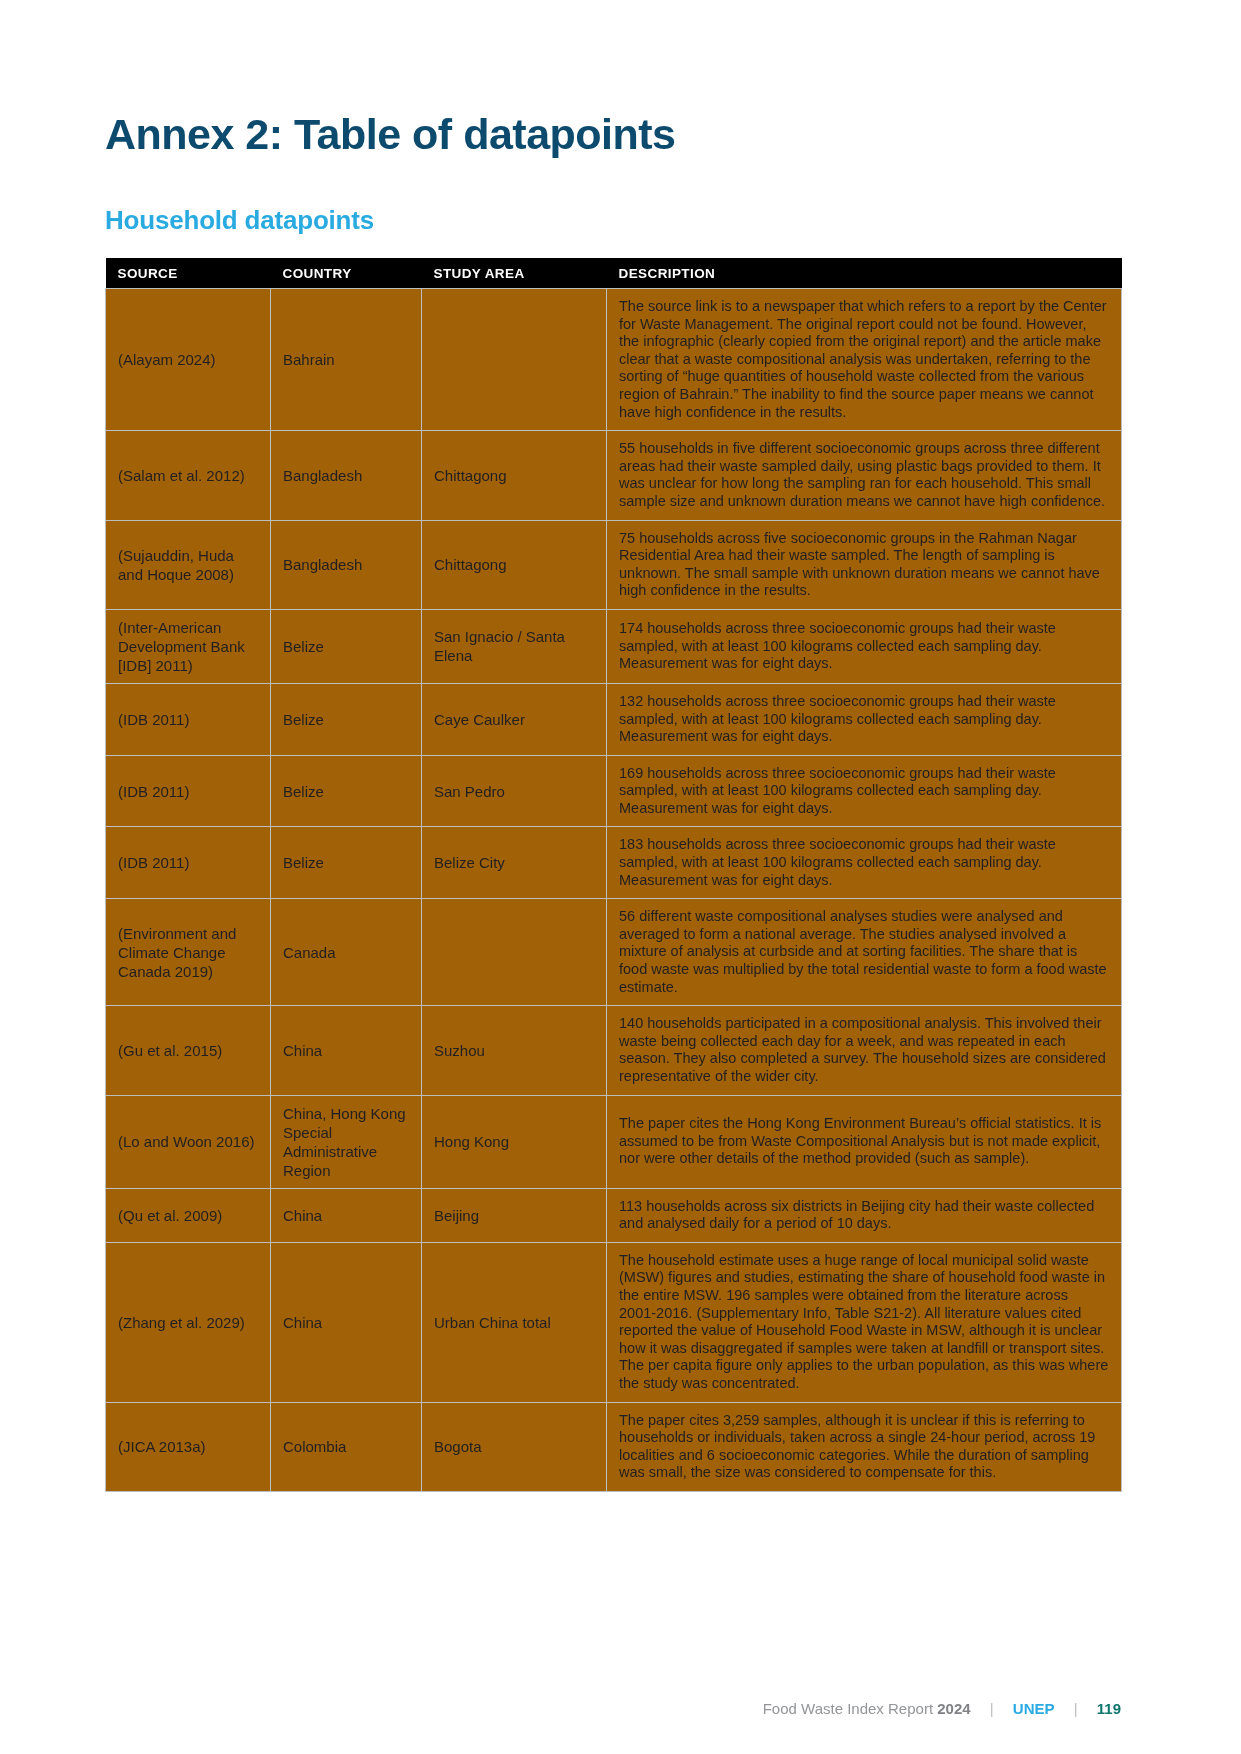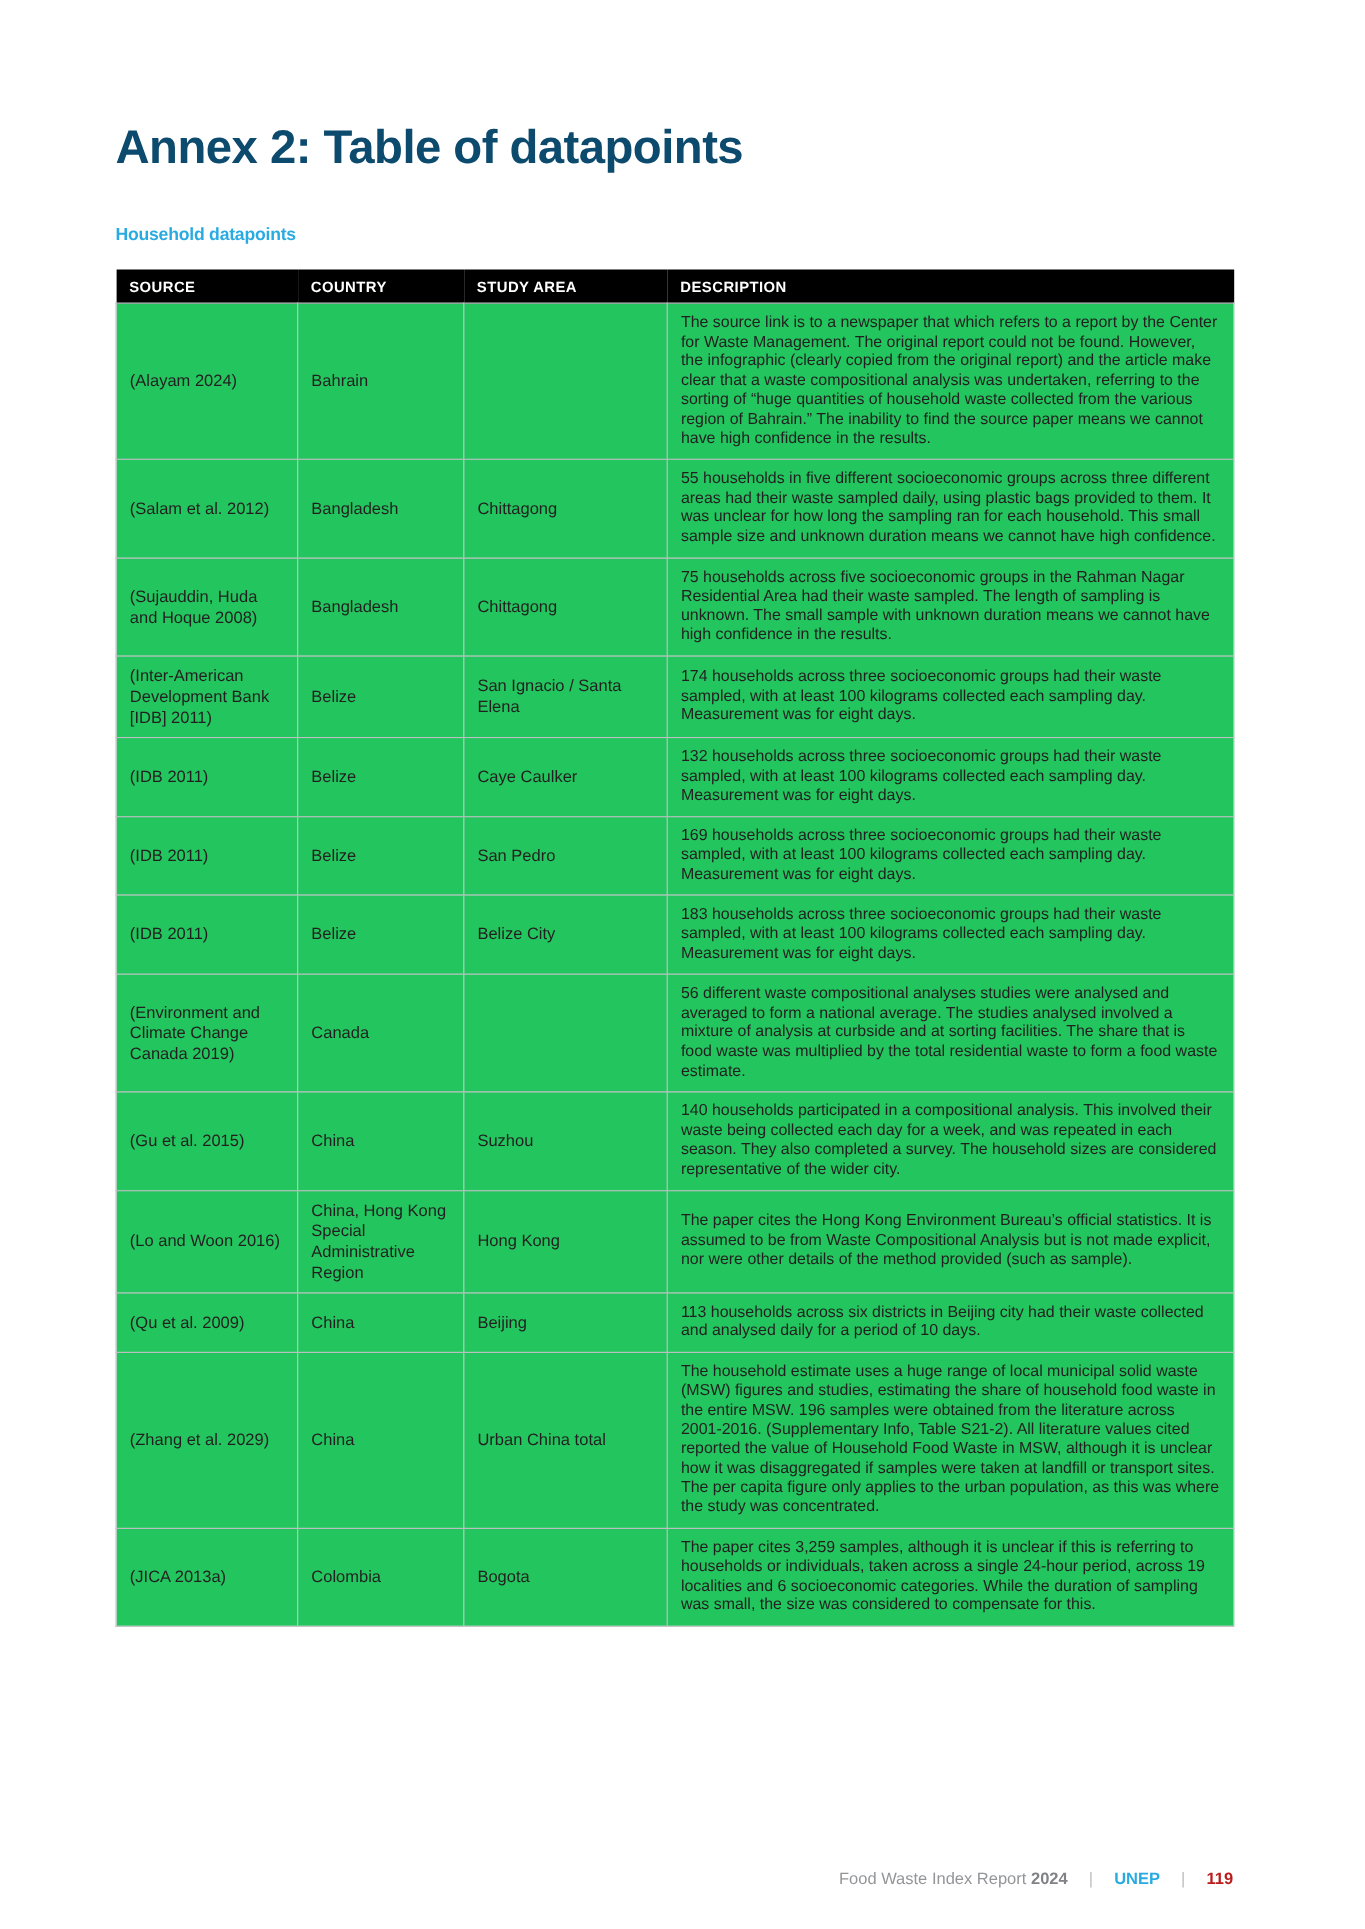--- a/index.html
+++ b/index.html
@@ -20,21 +20,21 @@
   }
   .page-title {
     margin-top: 110px;
     font-size: 43px;
     font-weight: 700;
     color: #0c4a6e;
     letter-spacing: -0.5px;
   }
   .section-title {
     margin-top: 46px;
-    font-size: 16px;
+    font-size: 26px;
     font-weight: 700;
     color: #29abe2;
     letter-spacing: -0.2px;
   }
   table.data-table {
     margin-top: 22px;
     width: 1016px;
     border-collapse: collapse;
     table-layout: fixed;
   }
@@ -44,21 +44,21 @@
     font-size: 13.5px;
     font-weight: 700;
     text-align: left;
     letter-spacing: 0.03em;
     padding: 8px 12px 7px 12px;
     border: none;
   }
   table.data-table tbody td {
     border: 1px solid #bcbec0;
     vertical-align: middle;
-    background: #22c55e;
+    background: #a16207;
   }
   td.cell-source, td.cell-country, td.cell-study-area {
     font-size: 15px;
     line-height: 19px;
     padding: 8px 12px;
   }
   td.cell-description {
     font-size: 14.5px;
     line-height: 17.6px;
     padding: 9px 12px;
@@ -70,21 +70,21 @@
     width: 1016px;
     text-align: right;
     font-size: 15px;
     color: #939598;
     white-space: nowrap;
   }
   .footer .report-name { color: #939598; font-weight: 400; }
   .footer .report-year { color: #808285; font-weight: 700; }
   .footer .sep { color: #bcbec0; margin: 0 15px; }
   .footer .org { color: #29abe2; font-weight: 700; }
-  .footer .pagenum { color: #b91c1c; font-weight: 700; }
+  .footer .pagenum { color: #0f766e; font-weight: 700; }
 </style>
 </head>
 <body>
 
 <div class="content">
   <h1 class="page-title">Annex 2: Table of datapoints</h1>
   <h2 class="section-title">Household datapoints</h2>
 
   <table class="data-table">
     <colgroup>

